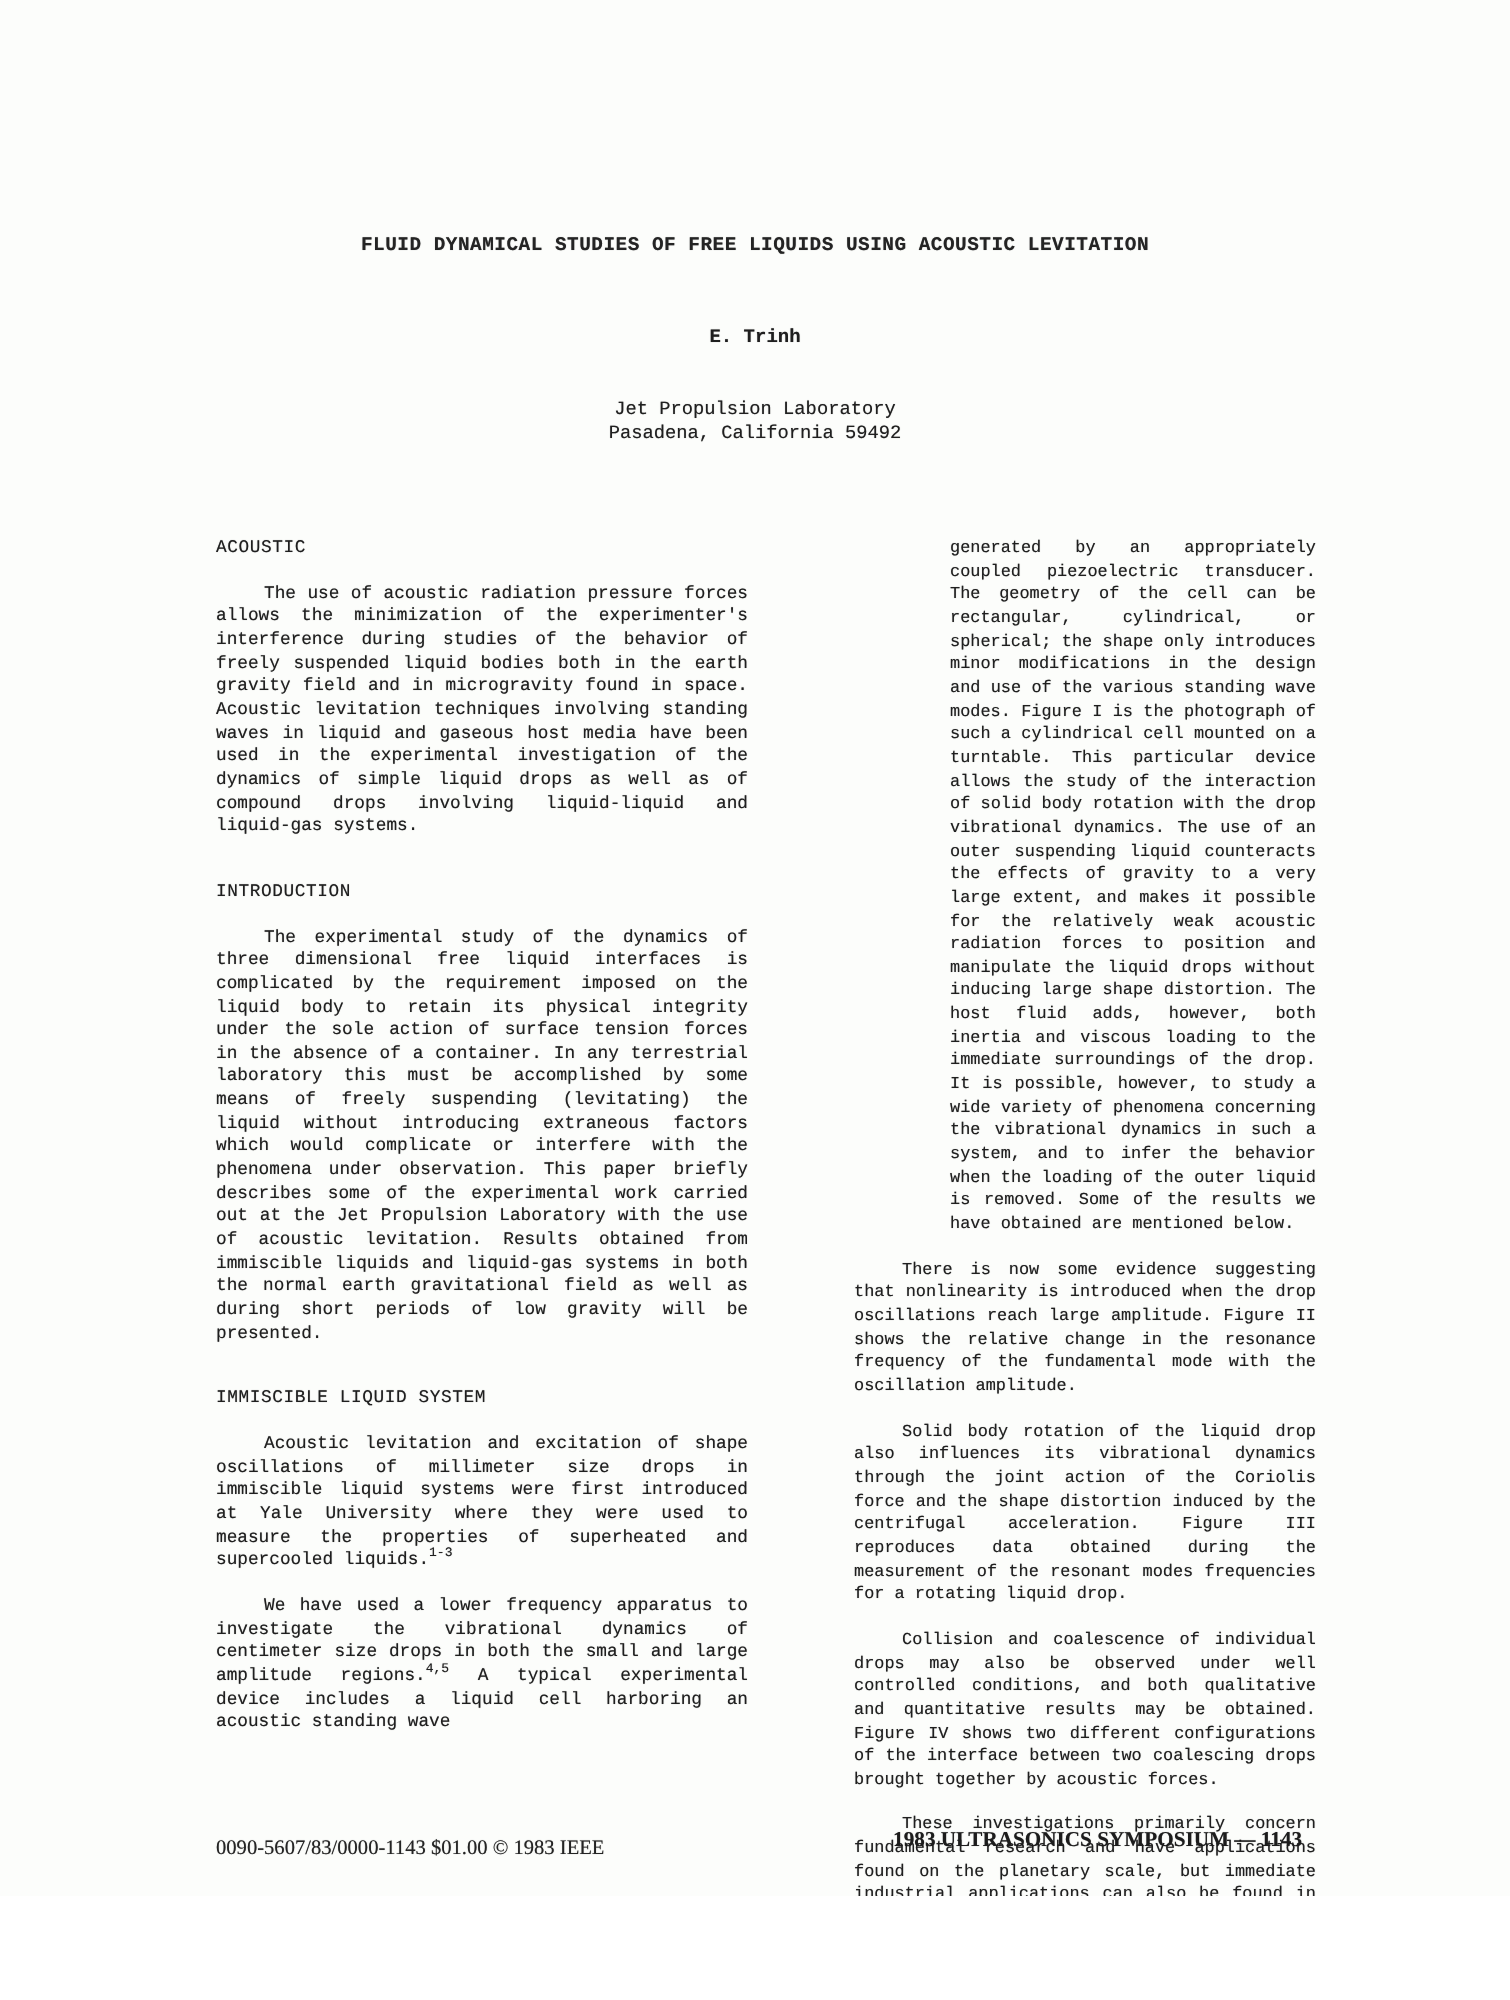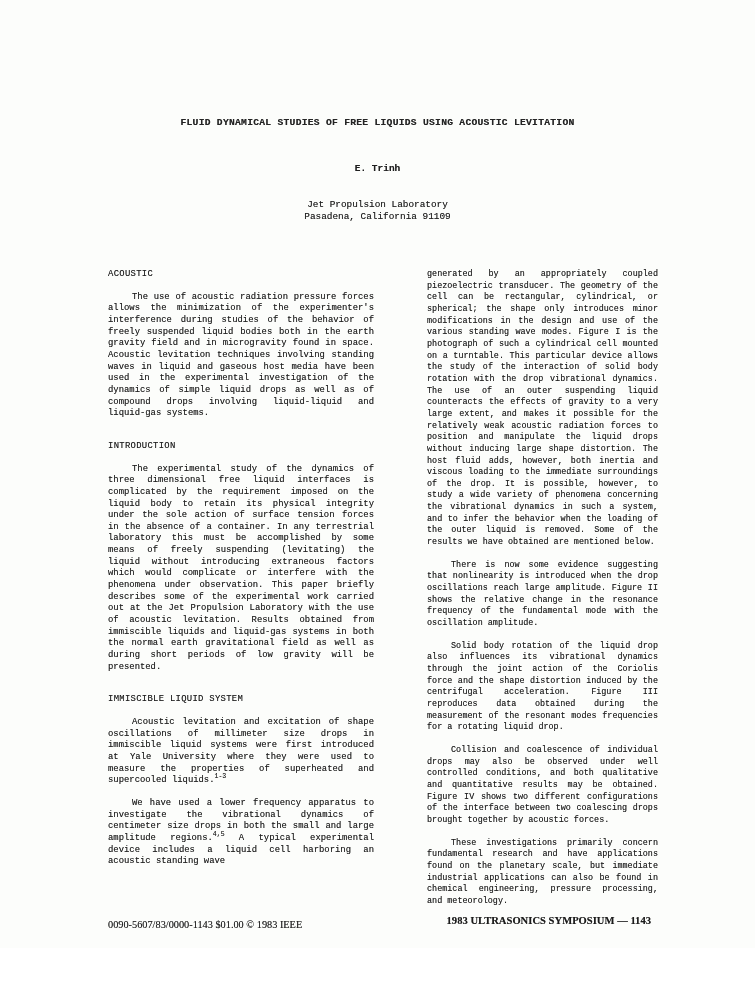--- a/index.html
+++ b/index.html
@@ -46,21 +46,21 @@
   .col-right { left: 427px; width: 231px; font-size: 8.45px; }
   .sec-heading {
     margin: 21px 0 11px 0;
     font-size: inherit;
     font-weight: normal;
     letter-spacing: 0.3px;
     text-align: left;
   }
   .sec-heading.first { margin-top: 0; }
   .col p { margin: 0 0 11px 0; text-indent: 24px; }
-  .col p.continuation { text-indent: 0; }
+  .col p.continuation { text-indent: 0; margin-left: 48px; }
   sup { font-size: 6.5px; line-height: 0; vertical-align: super; }
   .foot-left {
     position: absolute;
     left: 108px; top: 919px;
     font-family: "Liberation Serif", serif;
     font-size: 10.3px;
     color: #242424;
   }
   .foot-right {
     position: absolute;
@@ -75,21 +75,21 @@
 <body>
 
 <div class="page">
 
   <div class="title">FLUID DYNAMICAL STUDIES OF FREE LIQUIDS USING ACOUSTIC LEVITATION</div>
 
   <div class="author">E. Trinh</div>
 
   <div class="affiliation">
     <div>Jet Propulsion Laboratory</div>
-    <div>Pasadena, California 91109</div>
+    <div>Pasadena, California 59492</div>
   </div>
 
   <div class="col col-left">
     <h2 class="sec-heading first">ACOUSTIC</h2>
     <p>The use of acoustic radiation pressure forces allows the minimization of the experimenter's interference during studies of the behavior of freely suspended liquid bodies both in the earth gravity field and in microgravity found in space. Acoustic levitation techniques involving standing waves in liquid and gaseous host media have been used in the experimental investigation of the dynamics of simple liquid drops as well as of compound drops involving liquid-liquid and liquid-gas systems.</p>
 
     <h2 class="sec-heading">INTRODUCTION</h2>
     <p>The experimental study of the dynamics of three dimensional free liquid interfaces is complicated by the requirement imposed on the liquid body to retain its physical integrity under the sole action of surface tension forces in the absence of a container. In any terrestrial laboratory this must be accomplished by some means of freely suspending (levitating) the liquid without introducing extraneous factors which would complicate or interfere with the phenomena under observation. This paper briefly describes some of the experimental work carried out at the Jet Propulsion Laboratory with the use of acoustic levitation. Results obtained from immiscible liquids and liquid-gas systems in both the normal earth gravitational field as well as during short periods of low gravity will be presented.</p>
 
     <h2 class="sec-heading">IMMISCIBLE LIQUID SYSTEM</h2>

